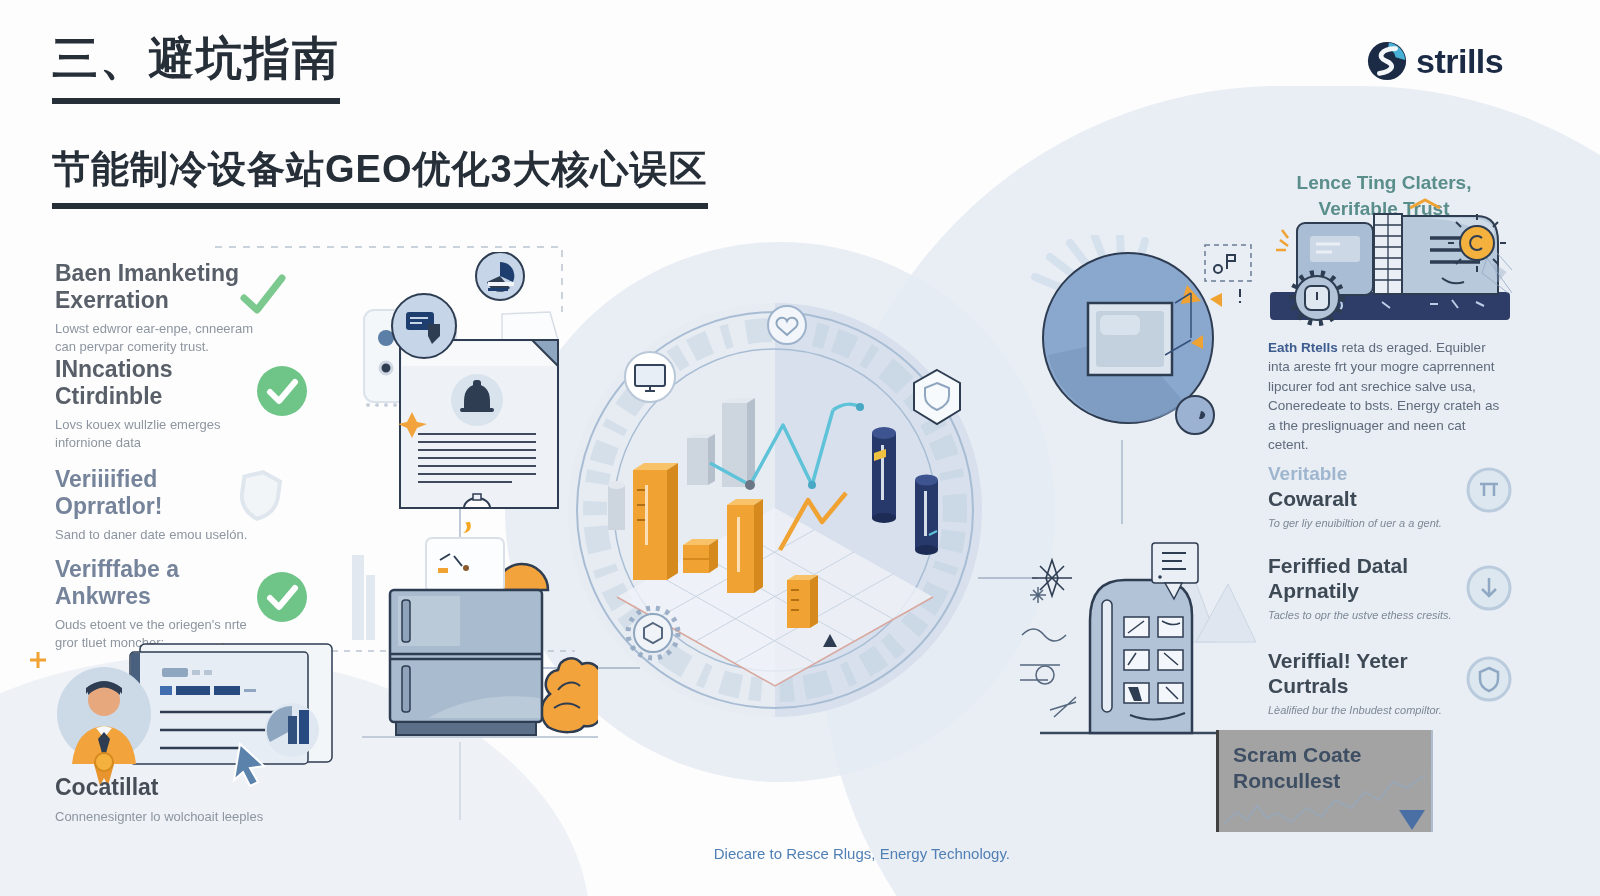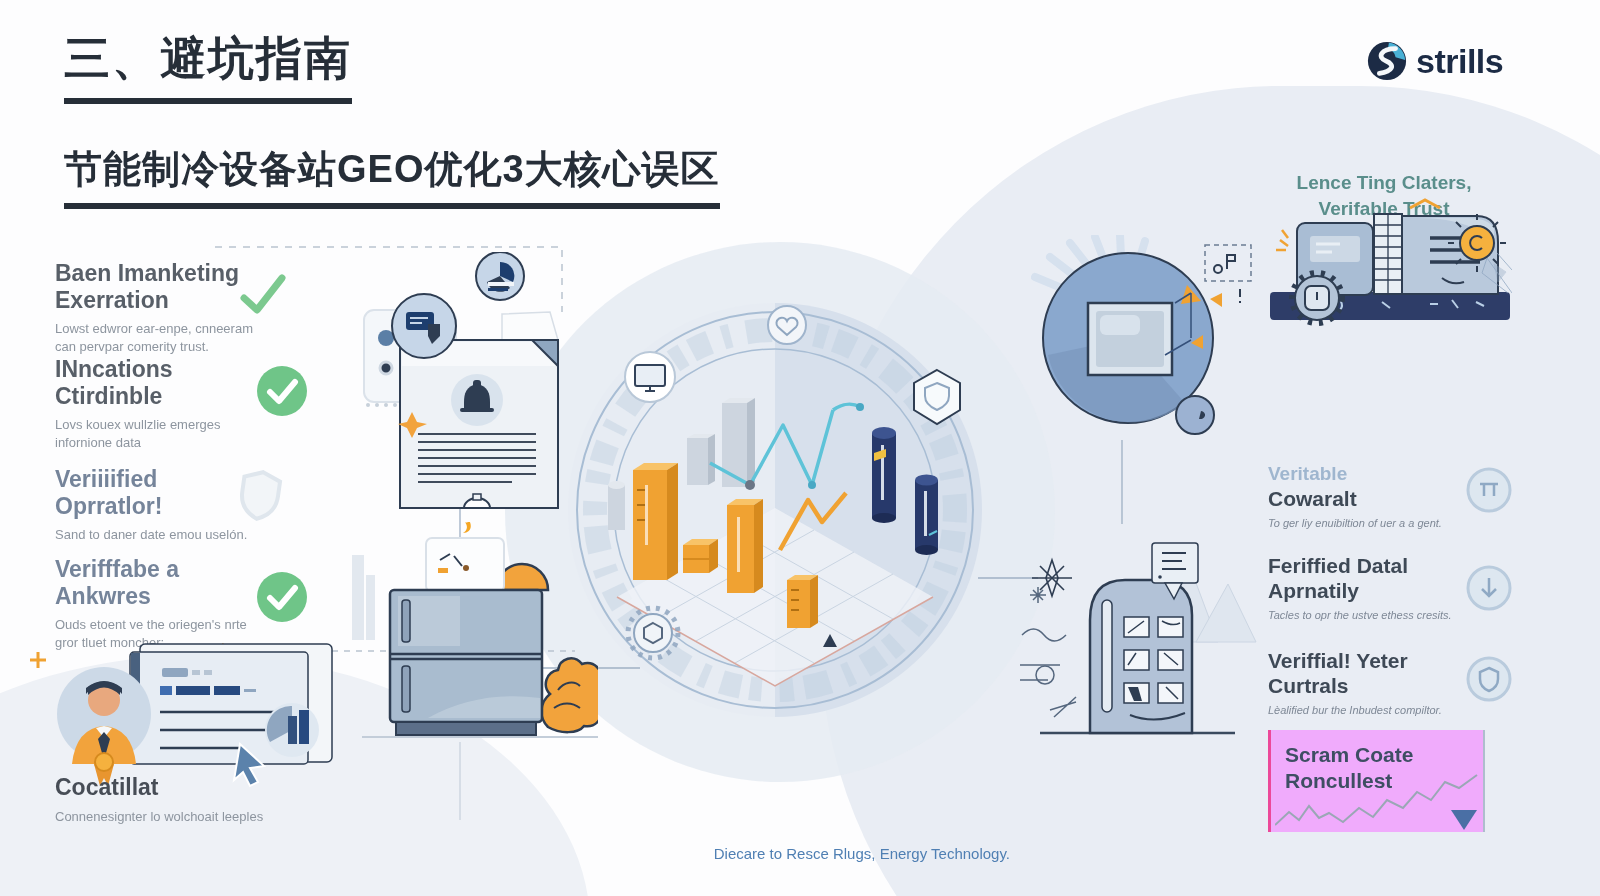--- a/index.html
+++ b/index.html
@@ -5,21 +5,21 @@
   html,body{margin:0;padding:0;background:#ffffff;}
   #canvas{position:relative;width:1600px;height:896px;overflow:hidden;
     font-family:"Liberation Sans","DejaVu Sans",sans-serif;background:#fdfdfe;}
   .abs{position:absolute;}
   
   .blob{position:absolute;border-radius:50%;}
   .blob-right{left:820px;top:86px;width:1000px;height:1020px;background:#e9edf4;border-radius:46%;}
   .blob-center{left:505px;top:242px;width:550px;height:540px;background:#e5ebf2;opacity:.85;}
   .blob-bottomleft{left:-190px;top:655px;width:780px;height:540px;background:#eef1f6;}
   
-  .title{left:64px;top:28px;color:#262e38;}
+  .title{left:52px;top:28px;color:#262e38;}
   .title .t1{display:inline-block;font-size:46px;font-weight:700;letter-spacing:2px;
     border-bottom:6px solid #262e38;padding-bottom:8px;}
   .title .t2{display:inline-block;font-size:38px;font-weight:700;letter-spacing:1px;
     border-bottom:6px solid #262e38;padding-bottom:8px;margin-top:40px;}
   
   .logo{left:1366px;top:40px;display:flex;align-items:center;gap:8px;}
   .logo-text{font-size:34px;font-weight:800;color:#1c2b45;letter-spacing:-.5px;}
   
   .litem{width:300px;}
   .lhead{font-size:23px;font-weight:700;line-height:1.16;color:#585f68;width:200px;}
@@ -30,22 +30,22 @@
   .rheading{left:1258px;top:146px;width:252px;text-align:center;
     font-size:19px;font-weight:700;color:#5a8e8b;line-height:1.35;margin-top:24px;}
   .rpara{left:1268px;top:338px;width:240px;font-size:13.5px;line-height:1.44;color:#5f6b7c;}
   .rpara b{color:#3c5c90;}
   .ritem{width:244px;}
   .rlead{font-size:19px;font-weight:700;color:#9fb6cf;line-height:1.2;}
   .rhead{font-size:21px;font-weight:700;color:#3e4956;line-height:1.2;width:175px;}
   .rsub{font-size:11px;color:#7e8896;margin-top:6px;width:244px;font-style:italic;}
   .rbadge{position:absolute;right:0;top:4px;}
   
-  .scrambox{left:1268px;top:730px;width:212px;height:102px;background:#f0abfc;
-    border-left:3px solid #ec4899;border-right:2px solid #aebdcd;}
+  .scrambox{left:1216px;top:730px;width:212px;height:102px;background:#a3a3a3;
+    border-left:3px solid #404040;border-right:2px solid #aebdcd;}
   .scrambox .bt{font-size:21px;font-weight:700;color:#3e4e63;line-height:1.25;padding:12px 0 0 14px;}
   .scram-chart{position:absolute;left:4px;bottom:0;}
   
   .caption{left:560px;top:845px;width:450px;text-align:right;font-size:15px;color:#4f7fb3;}
   svg{display:block;}
 </style>
 </head>
 <body>
 
 <div id="canvas">
@@ -442,20 +442,21 @@
       <circle cx="215" cy="45" r="17" fill="#f5b13e" stroke="#2e3d52" stroke-width="2"></circle>
       <path d="M215 22 v-6 M215 68 v6 M192 45 h-6 M238 45 h6 M199 29 l-5 -5 M231 29 l5 -5 M199 61 l-5 5 M231 61 l5 5" stroke="#2e3d52" stroke-width="2"></path>
       <path d="M220 40 a7 7 0 1 0 0 10" fill="none" stroke="#2e3d52" stroke-width="2"></path>
     </g>
     <g stroke="#8fa6c0" stroke-width="1" opacity=".75" fill="none">
       <path d="M225 60 L250 95 M235 55 L250 72 M220 75 L246 95 M225 60 L220 75"></path>
       <polygon points="232,66 244,74 236,84" fill="#8fa6c0" opacity=".5"></polygon>
     </g>
   </svg>
 
+  <div class="abs rpara"><b>Eath Rtells</b><span> reta ds eraged. Equibler inta areste frt your mogre caprrennent lipcurer fod ant srechice salve usa, Coneredeate to bsts. Energy crateh as a the preslignuager and neen cat cetent.</span></div>
 
   <div class="abs ritem" style="left:1268px;top:463px">
     <div class="rlead">Veritable</div>
     <div class="rhead">Cowaralt</div>
     <div class="rsub">To ger liy enuibiltion of uer a a gent.</div>
     <svg class="rbadge" width="46" height="46" viewBox="0 0 46 46">
       <circle cx="23" cy="23" r="21" fill="#dde7f0" stroke="#b9cbdd" stroke-width="3"></circle>
       <path d="M14 17 H32 M18 17 V29 M28 17 V29" fill="none" stroke="#8fa9c4" stroke-width="2.5"></path>
     </svg>
   </div>

